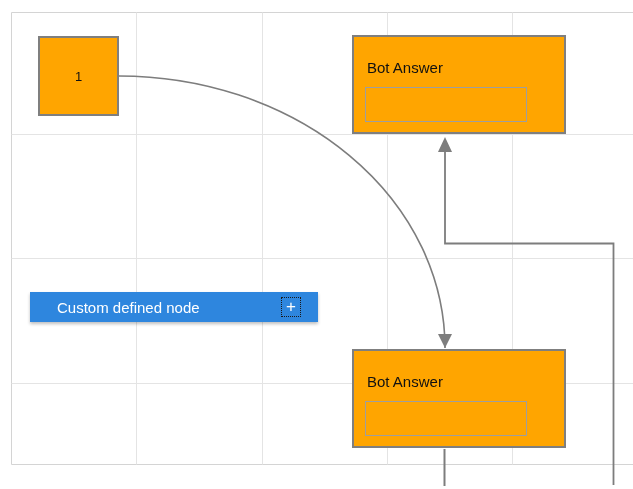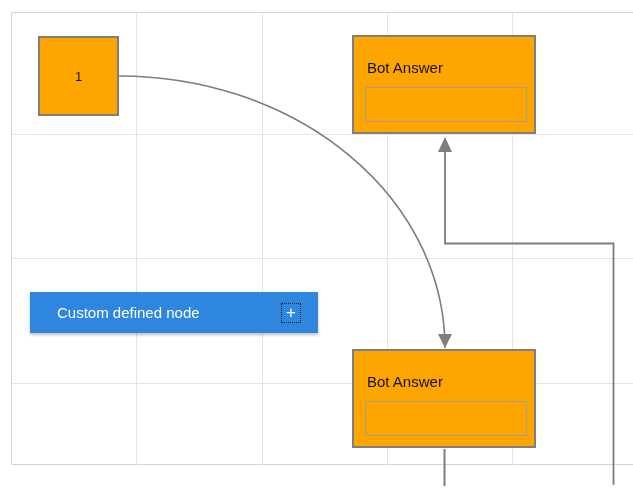--- a/index.html
+++ b/index.html
@@ -34,21 +34,21 @@
     background: var(--orange, #ffa500);
     border: 2px solid var(--node_border, #7f7f7f);
     display: flex;
     align-items: center;
     justify-content: center;
     font-size: 13px;
     color: var(--title_text, #111111);
   }
 
   .node-bot {
-    width: 184px; height: 99px;
+    width: 214px; height: 99px;
     background: var(--orange, #ffa500);
     border: 2px solid var(--node_border, #7f7f7f);
   }
   .node-bot-top    { left: 352px; top: 35px; }
   .node-bot-bottom { left: 352px; top: 349px; }
 
   .node-bot .bot-title {
     position: absolute;
     left: 13px; top: 22px;
     font-size: 15px;
@@ -61,21 +61,21 @@
     width: 162px; height: 35px;
     border: 1px solid var(--field_border, #9e9e9e);
     background: transparent;
     font-size: 13px;
     color: var(--title_text, #111111);
     padding: 2px 6px;
   }
 
   .node-custom {
     left: 30px; top: 292px;
-    width: 288px; height: 41px;
+    width: 288px; height: 30px;
     background: var(--blue, #2e86de);
     box-shadow: 0 2px 3px rgba(0,0,0,0.25);
     display: flex;
     align-items: center;
   }
   .node-custom .custom-label {
     margin-left: 27px;
     font-size: 15px;
     color: var(--custom_text, #ffffff);
     white-space: nowrap;

